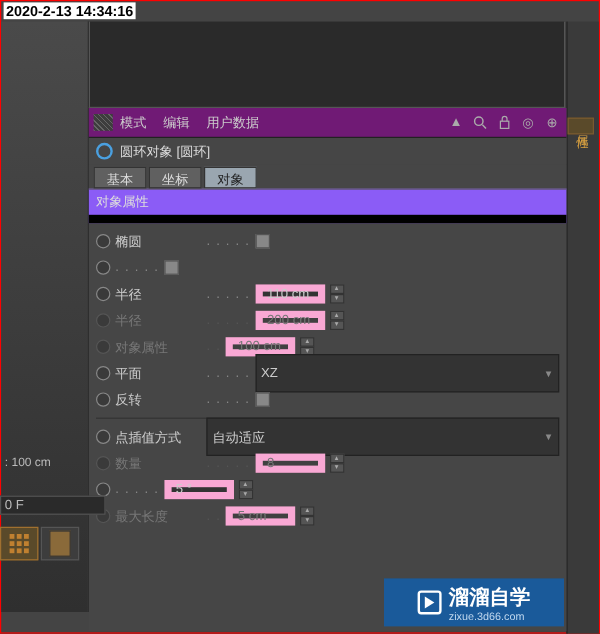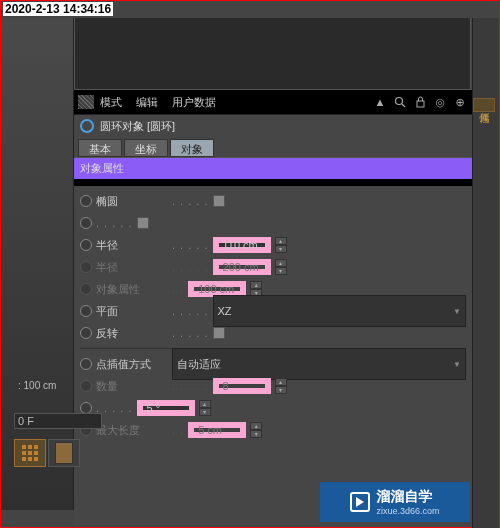--- a/index.html
+++ b/index.html
@@ -12,21 +12,21 @@
 .viewport { position: absolute; top: 18px; left: 1px; width: 73px; height: 492px; background: #3a3a3a; border-right: 1px solid #222; }
 .viewport .perspective { width: 100%; height: 100%; background: linear-gradient(180deg, #4a4a4a 0%, #2f2f2f 100%); }
 
 .timeline-strip { position: absolute; top: 18px; left: 74px; width: 397px; height: 72px; background: #2a2a2a; border: 1px solid #555; border-top: none; }
 
 .right-toolbar { position: absolute; top: 18px; right: 1px; width: 27px; height: 510px; background: #3a3a3a; border-left: 1px solid #222; }
 .right-toolbar .tab { writing-mode: vertical-rl; background: #5a4a2a; color: #d8a040; padding: 6px 3px; margin-top: 80px; border: 1px solid #7a5a30; font-size: 10px; }
 .right-toolbar .icon-top { position: absolute; top: 6px; right: 4px; width: 16px; height: 32px; }
 
 .attrib-panel { position: absolute; top: 90px; left: 74px; width: 398px; height: 436px; background: #464646; }
-.panel-header { height: 20px; background: #000000; display: flex; align-items: center; padding: 12px 4px; border-bottom: 1px solid #222; }
+.panel-header { height: 20px; background: #701a75; display: flex; align-items: center; padding: 12px 4px; border-bottom: 1px solid #222; }
 .panel-header .hatch { width: 16px; height: 14px; background: repeating-linear-gradient(45deg, #666, #666 1px, #3d3d3d 1px, #3d3d3d 3px); margin-right: 6px; }
 .panel-header .menu { margin-right: 14px; color: #ccc; cursor: pointer; }
 .panel-header .spacer { flex: 1; }
 .panel-header .toolicon { width: 16px; height: 16px; margin-left: 4px; display: flex; align-items: center; justify-content: center; color: #aaa; cursor: pointer; }
 
 .object-row { height: 22px; display: flex; align-items: center; padding: 0 6px; background: #464646; }
 .object-row .ringicon { width: 14px; height: 14px; border: 2px solid #4aa0e0; border-radius: 50%; margin-right: 6px; }
 .object-row .name { color: #ddd; }
 
 .tabs { height: 20px; display: flex; padding: 2px 4px 0 4px; background: #464646; gap: 2px; }
@@ -46,34 +46,34 @@
 .prop-row .chk { width: 12px; height: 12px; background: #888; border: 1px solid #555; }
 .prop-row .numfield { width: 58px; height: 16px; background: #333; border: 6px solid #f9a8d4; color: #ccc; padding: 0 4px; display: flex; align-items: center; }
 .prop-row.disabled .numfield { background: #404040; color: #777; }
 .prop-row .spinner { width: 12px; height: 16px; display: flex; flex-direction: column; }
 .prop-row .spinner .up, .prop-row .spinner .down { flex:1; background: #555; border: 1px solid #333; font-size: 6px; line-height: 6px; text-align: center; color: #aaa; }
 .prop-row .dd { flex: 1; height: 32px; background: #333; border: 1px solid #222; color: #ccc; padding: 0 4px; display: flex; align-items: center; justify-content: space-between; }
 .prop-row .dd .arrow { font-size: 8px; color: #888; }
 
 .sep { height: 1px; background: #333; margin: 4px 0; }
 
-.left-status { position: absolute; top: 378px; left: 14px; width: 88px; color: #bbb; }
+.left-status { position: absolute; top: 378px; left: 0; width: 88px; color: #bbb; }
 .left-status .grid { padding: 2px 4px; font-size: 10px; }
 .left-status .coord { padding: 2px 3px; font-size: 10px; background: #2a2a2a; margin-top: 20px; border: 1px solid #555; height: 16px; display: flex; align-items: center; }
 .left-status .tiles { display: flex; margin-top: 10px; height: 30px; }
 .left-status .tile { width: 32px; height: 28px; border: 1px solid #555; margin-right: 2px; display: flex; align-items: center; justify-content: center; background: #3d3d3d; }
 .left-status .tile.active { background: #5a4a2a; border-color: #a07030; }
 .left-status .dots9 { display: grid; grid-template-columns: repeat(3, 4px); grid-template-rows: repeat(3, 4px); gap: 2px; }
 .left-status .dots9 span { background: #c08030; width: 4px; height: 4px; }
 .left-status .film { width: 18px; height: 22px; background: #8a6a3a; border: 1px solid #333; }
 
 .watermark { position: absolute; bottom: 6px; right: 30px; width: 150px; height: 40px; background: #1a5a9a; display: flex; align-items: center; justify-content: center; color: #fff; gap: 6px; }
 .watermark .play { width: 20px; height: 20px; border: 2px solid #fff; border-radius: 3px; display: flex; align-items: center; justify-content: center; }
 .watermark .play .tri { width: 0; height: 0; border-left: 8px solid #fff; border-top: 5px solid transparent; border-bottom: 5px solid transparent; }
-.watermark .txt .t1 { font-size: 14px; font-weight: bold; }
+.watermark .txt .t1 { font-size: 17px; font-weight: bold; }
 .watermark .txt .t2 { font-size: 9px; color: #c0d8ef; }
 </style>
 </head>
 <body>
 
 <div class="outer-red"></div>
 <div class="timestamp">2020-2-13 14:34:16</div>
 
 <div class="viewport">
   <div class="perspective"></div>

